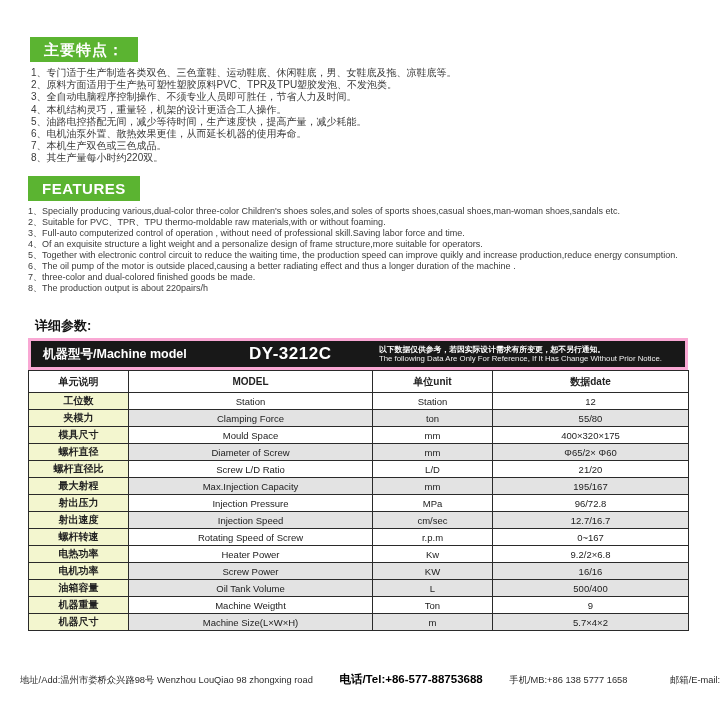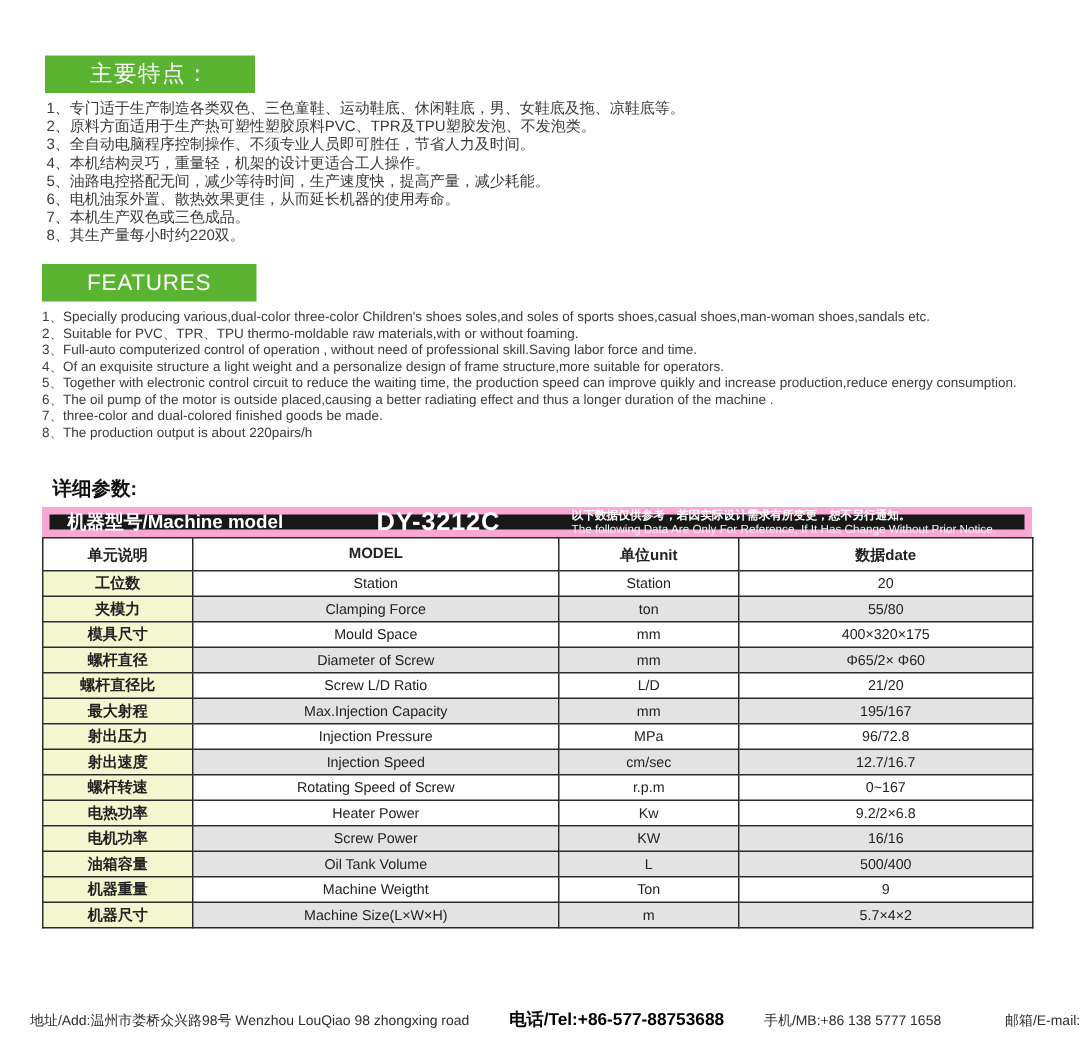--- a/index.html
+++ b/index.html
@@ -10,24 +10,24 @@
     height: 705px;
     background: #ffffff;
     font-family: "Liberation Sans", "DejaVu Sans", sans-serif;
     color: #333;
     overflow: hidden;
   }
   .badge {
     display: inline-block;
     background: #5bb431;
     color: #fff;
-    font-weight: normal;
+    font-weight: bold;
     font-size: 15px;
     line-height: 25px;
-    padding: 0 30px;
+    padding: 0 14px;
     letter-spacing: 1px;
   }
   .badge-main { position: absolute; top: 37px; left: 30px; }
   .badge-features { position: absolute; top: 176px; left: 28px; letter-spacing: 0.5px; }
 
   .cn-list {
     position: absolute;
     top: 67px; left: 31px; width: 660px;
     font-size: 10px;
     line-height: 12.2px;
@@ -52,22 +52,22 @@
 
   .spec-wrap {
     position: absolute;
     top: 338px; left: 28px; width: 660px;
   }
   .black-bar {
     display: flex;
     align-items: center;
     background: #181818;
     color: #fff;
-    height: 20px;
-    border: 5px solid #f9a8d4;
+    height: 32px;
+    border: 3px solid #f9a8d4;
   }
   .black-bar .model-label {
     flex: 0 0 218px;
     padding-left: 12px;
     font-weight: bold;
     font-size: 12.5px;
   }
   .black-bar .model-value {
     flex: 0 0 130px;
     font-weight: bold;
@@ -175,21 +175,21 @@
           <th>MODEL</th>
           <th>单位unit</th>
           <th>数据date</th>
         </tr>
       </thead>
       <tbody>
           <tr>
             <td>工位数</td>
             <td>Station</td>
             <td>Station</td>
-            <td>20</td>
+            <td>12</td>
           </tr>
           <tr class="alt">
             <td>夹模力</td>
             <td>Clamping Force</td>
             <td>ton</td>
             <td>55/80</td>
           </tr>
           <tr>
             <td>模具尺寸</td>
             <td>Mould Space</td>

